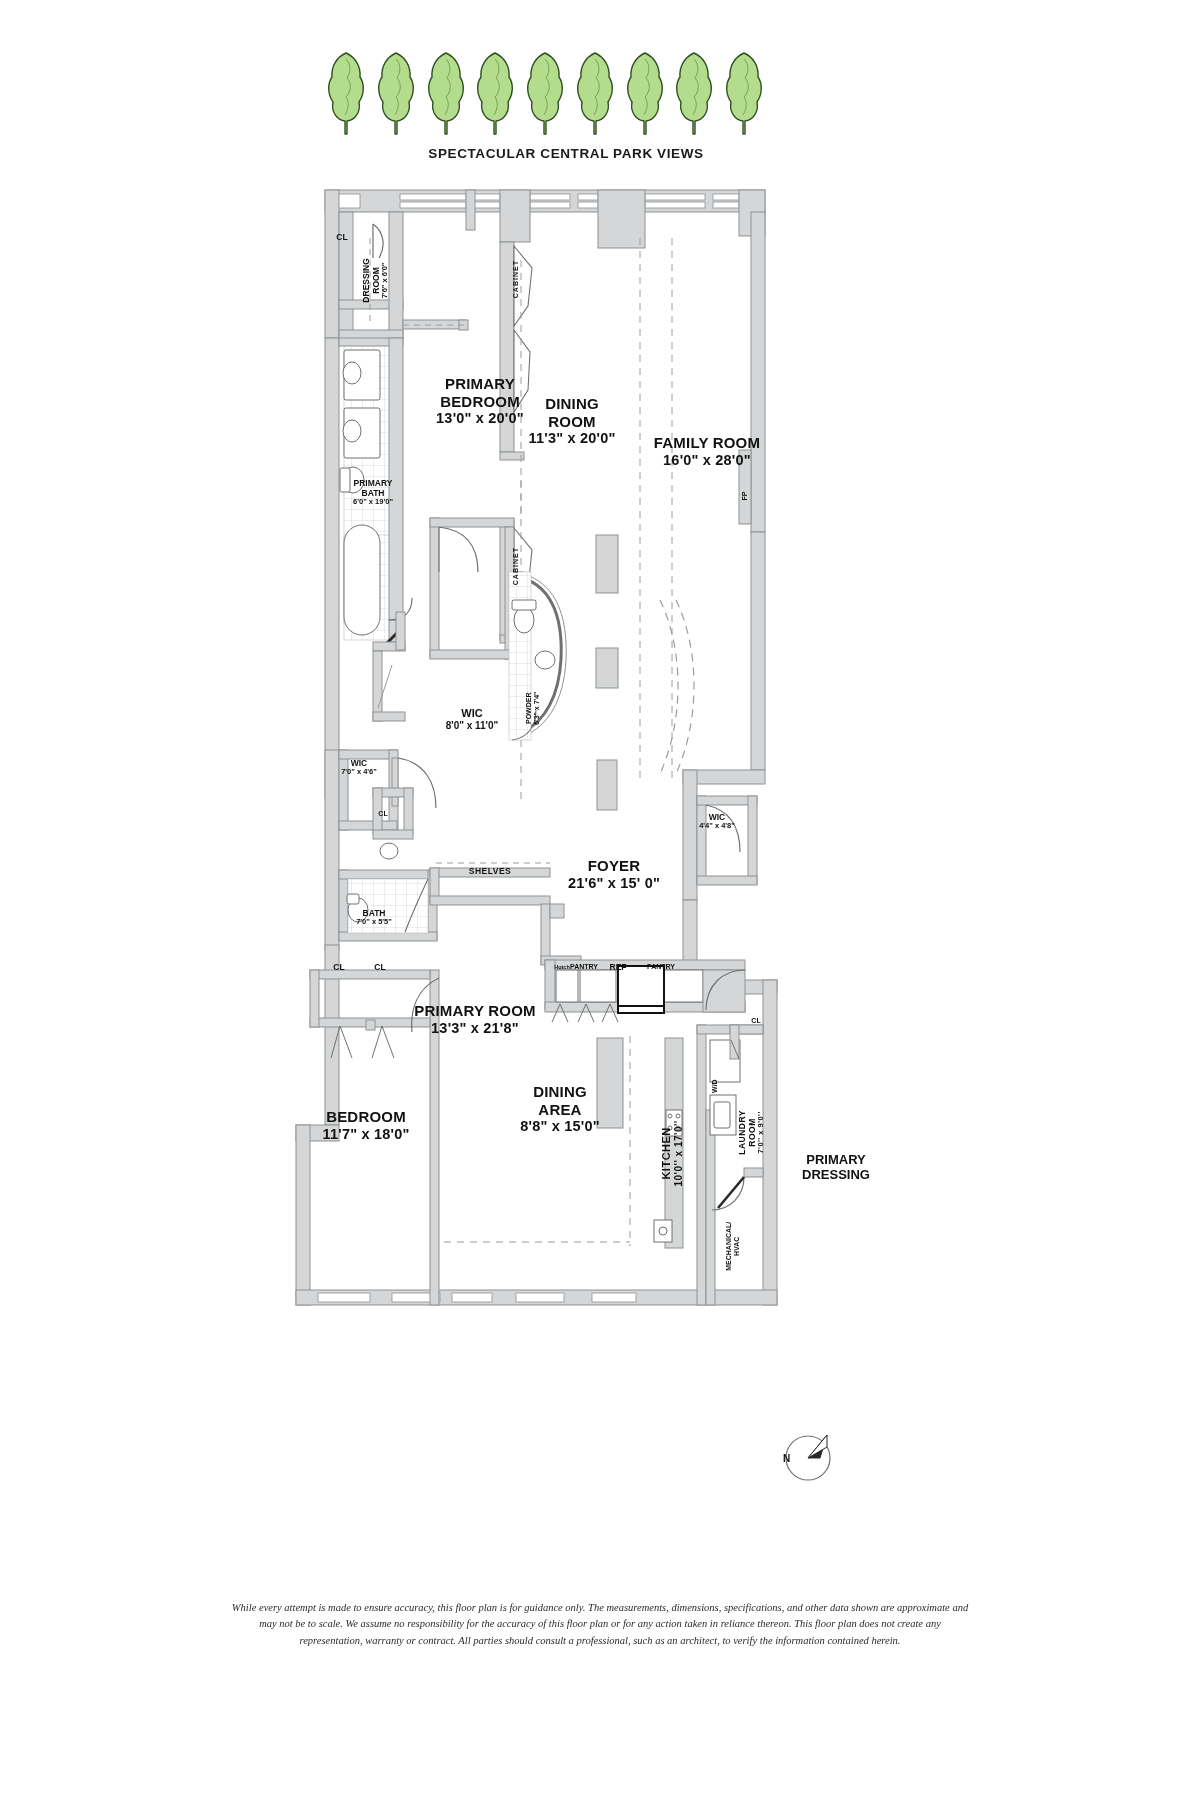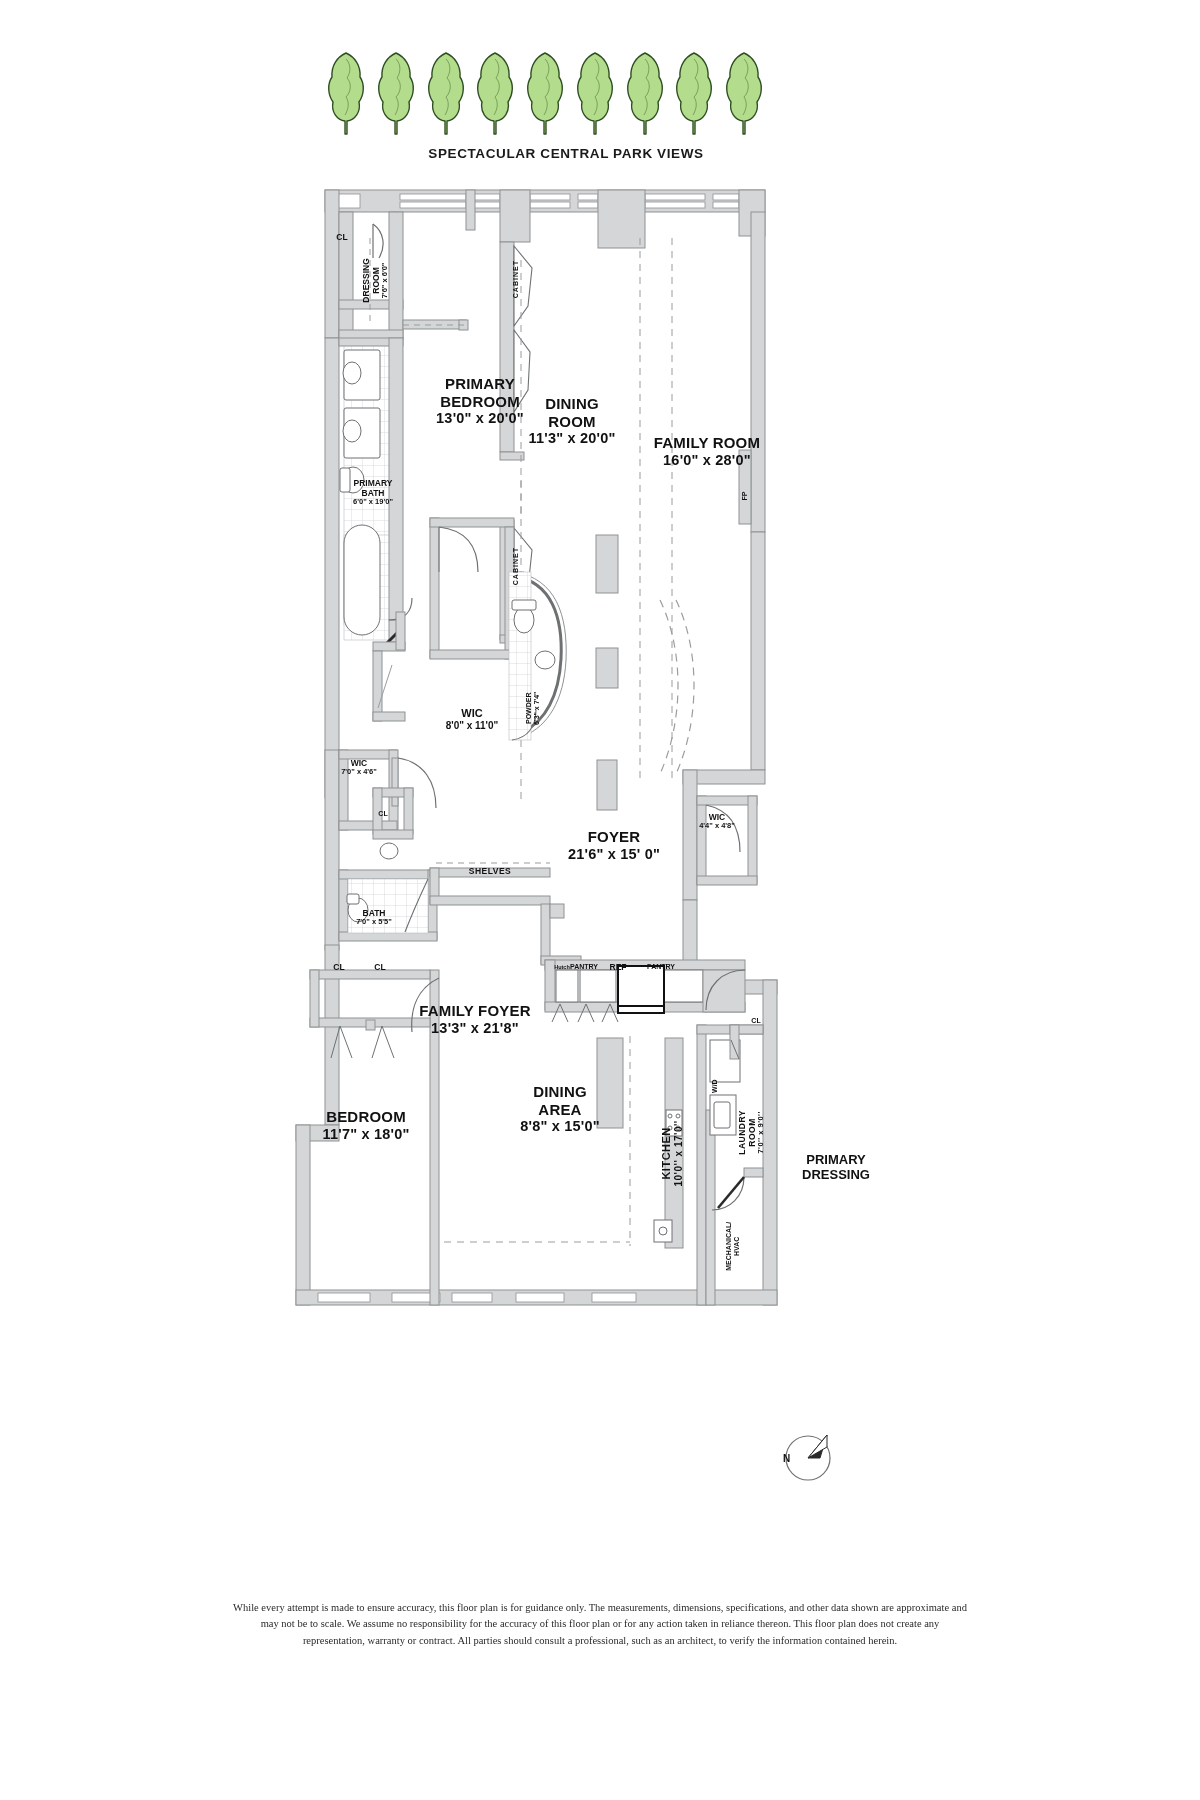--- a/index.html
+++ b/index.html
@@ -33,21 +33,21 @@
   .tiny{font-size:7px;font-weight:700;}
   .rot90{transform:rotate(-90deg);}
 
   
   #compass{position:absolute;left:775px;top:1425px;width:60px;height:60px;}
   #compass svg{display:block;}
 
   
   #disclaimer{position:absolute;left:230px;top:1600px;width:740px;text-align:center;
       font-family:"Liberation Serif","DejaVu Serif",serif;
-      font-size:10.5px;line-height:1.55;color:#2a2a2a;}
+      font-size:10.5px;font-style:italic;line-height:1.55;color:#2a2a2a;}
 </style>
 </head>
 <body>
 
 <div id="trees">
   <span class="tree">
       <svg viewBox="0 0 42 86">
         <g>
           <path d="M21 3 C30 7 36 16 35 27 C40 34 39 45 34 52 C36 62 30 70 22 71 L22 84 L20 84 L20 71 C12 70 6 62 8 52 C3 45 2 34 7 27 C6 16 12 7 21 3 Z" fill="#b3dd8c" stroke="#2f4f22" stroke-width="1.4" stroke-linejoin="round"></path>
           <path d="M21 9 C26 14 26 22 22 28 C27 33 26 42 21 47 C25 53 23 60 20 65" fill="none" stroke="#4a7030" stroke-width="1" opacity=".55"></path>
@@ -421,21 +421,21 @@
 
 <div class="lbl sm" style="left:336px;top:908px;width:76px;">
   <span class="nm">BATH</span>
   <span class="dm">7'0" x 5'5"</span>
 </div>
 
 <div class="lbl sm" style="left:435px;top:866px;width:110px;letter-spacing:.5px;">
   <span class="nm">SHELVES</span>
 </div>
 
-<div class="lbl big" style="left:546px;top:828px;width:136px;">
+<div class="lbl big" style="left:546px;top:857px;width:136px;">
   <span class="nm">FOYER</span>
   <span class="dm">21'6" x 15' 0"</span>
 </div>
 
 <div class="lbl sm" style="left:688px;top:812px;width:58px;">
   <span class="nm">WIC</span>
   <span class="dm">4'4" x 4'8"</span>
 </div>
 
 <div class="lbl tiny" style="left:549px;top:964px;width:26px;font-size:5.5px;">
@@ -456,21 +456,21 @@
 </div>
 
 <div class="lbl sm" style="left:323px;top:962px;width:32px;">
   <span class="nm">CL</span>
 </div>
 <div class="lbl sm" style="left:364px;top:962px;width:32px;">
   <span class="nm">CL</span>
 </div>
 
 <div class="lbl big" style="left:404px;top:1002px;width:142px;">
-  <span class="nm">FAMILY FOYER</span>
+  <span class="nm">PRIMARY ROOM</span>
   <span class="dm">13'3" x 21'8"</span>
 </div>
 
 <div class="lbl big" style="left:500px;top:1083px;width:120px;">
   <span class="nm">DINING</span>
   <span class="nm">AREA</span>
   <span class="dm">8'8" x 15'0"</span>
 </div>
 
 <div class="lbl big" style="left:300px;top:1108px;width:132px;">

